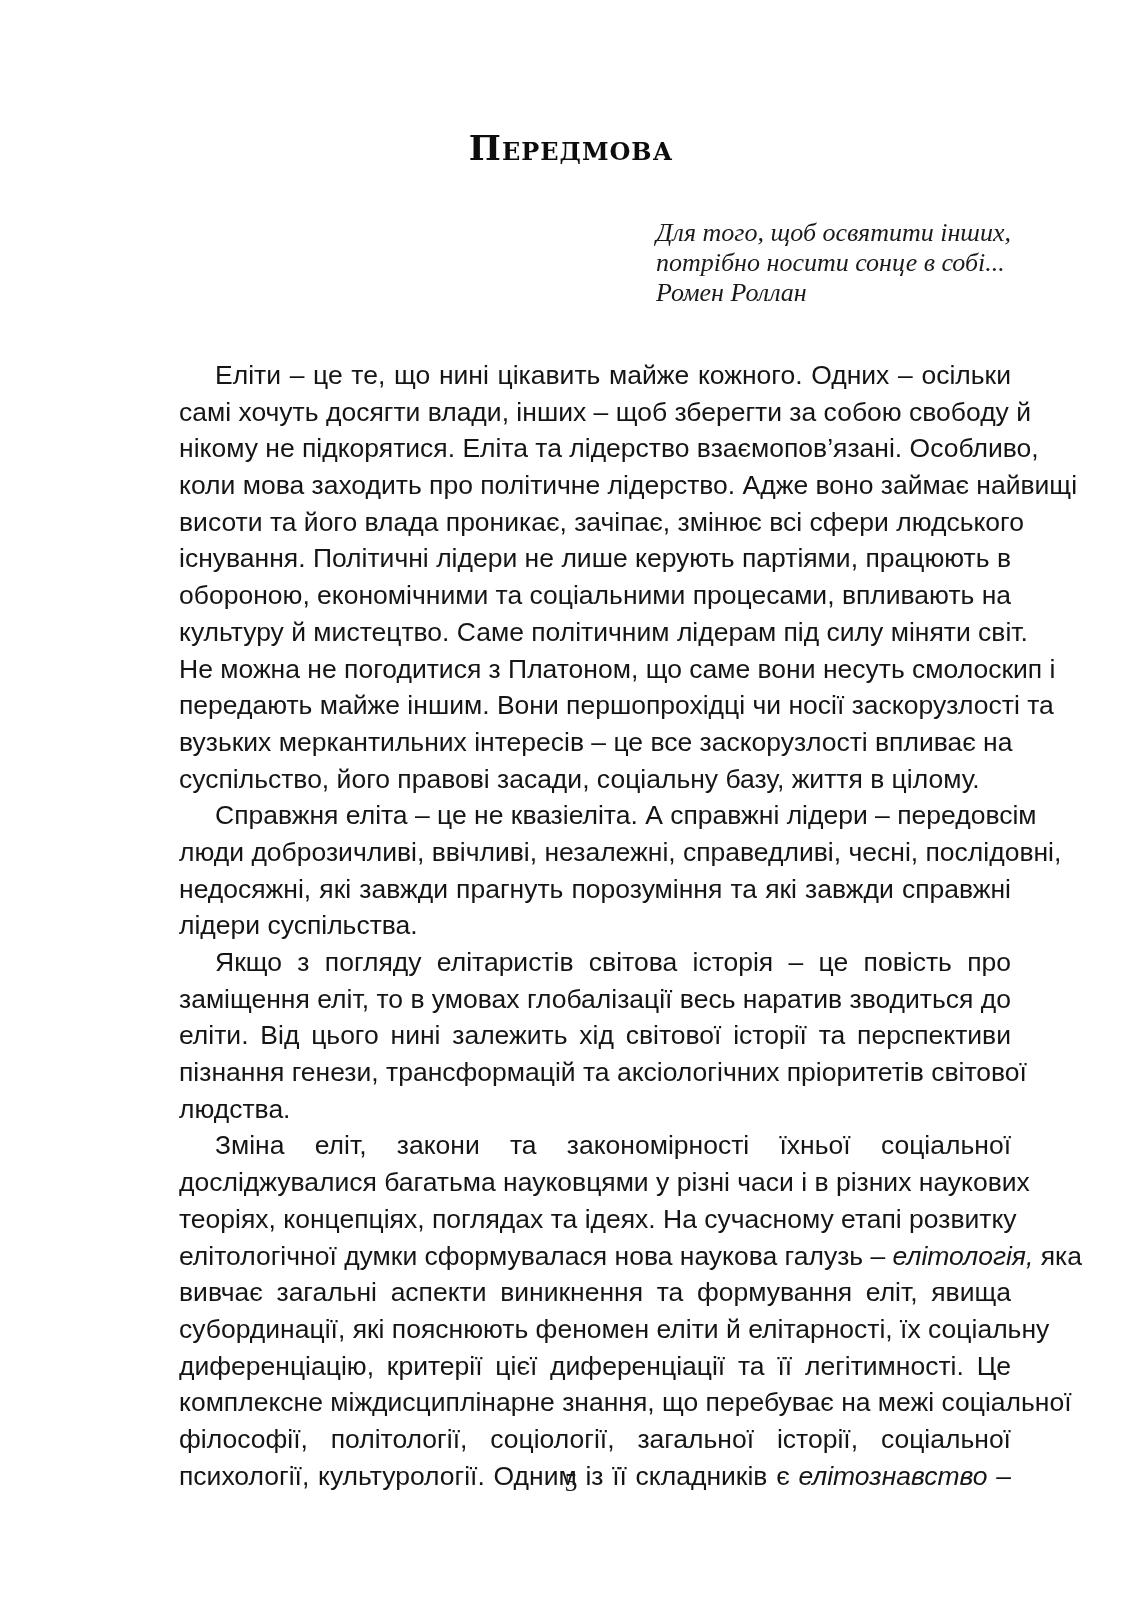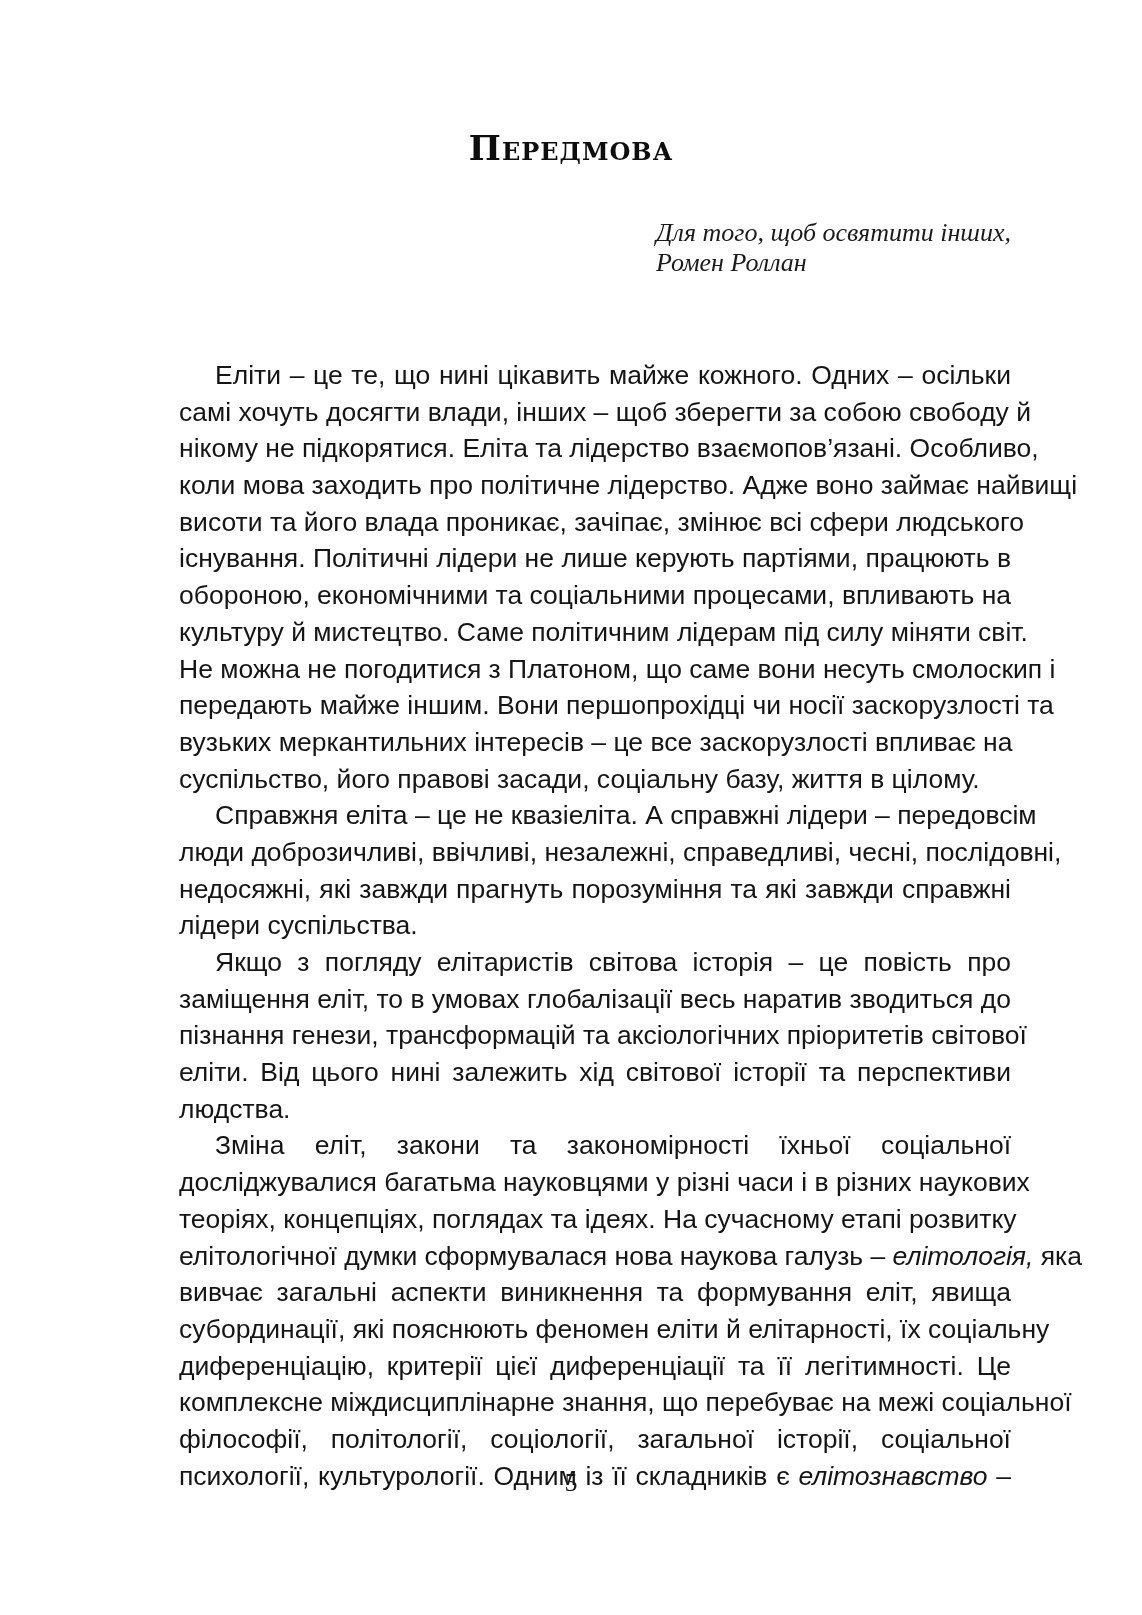--- a/index.html
+++ b/index.html
@@ -31,20 +31,21 @@
   }
 </style>
 </head>
 <body>
 
 <div class="page">
   <div class="title">Передмова</div>
 
   <div class="epigraph">
     <div>Для того, щоб освятити інших,</div>
+    <div>потрібно носити сонце в собі...</div>
     <div>Ромен Роллан</div>
   </div>
 
   <div class="body">
       <div>
         <div class="line" style="padding-left: 36px; text-indent: 0px; margin-left: 0px; box-sizing: border-box; width: 832px;">Еліти – це те, що нині цікавить майже кожного. Одних – осільки</div>
         <div class="line">самі хочуть досягти влади, інших – щоб зберегти за собою свободу й</div>
         <div class="line">нікому не підкорятися. Еліта та лідерство взаємопов’язані. Особливо,</div>
         <div class="line">коли мова заходить про політичне лідерство. Адже воно займає найвищі</div>
         <div class="line">висоти та його влада проникає, зачіпає, змінює всі сфери людського</div>
@@ -58,22 +59,22 @@
       </div>
       <div>
         <div class="line" style="padding-left: 36px; text-indent: 0px; margin-left: 0px; box-sizing: border-box; width: 832px;">Справжня еліта – це не квазіеліта. А справжні лідери – передовсім</div>
         <div class="line">люди доброзичливі, ввічливі, незалежні, справедливі, чесні, послідовні,</div>
         <div class="line">недосяжні, які завжди прагнуть порозуміння та які завжди справжні</div>
         <div class="line last">лідери суспільства.</div>
       </div>
       <div>
         <div class="line" style="padding-left: 36px; text-indent: 0px; margin-left: 0px; box-sizing: border-box; width: 832px;">Якщо з погляду елітаристів світова історія – це повість про</div>
         <div class="line">заміщення еліт, то в умовах глобалізації весь наратив зводиться до</div>
+        <div class="line">еліти. Від цього нині залежить хід світової історії та перспективи</div>
         <div class="line">пізнання генези, трансформацій та аксіологічних пріоритетів світової</div>
-        <div class="line">еліти. Від цього нині залежить хід світової історії та перспективи</div>
         <div class="line last">людства.</div>
       </div>
       <div>
         <div class="line" style="padding-left: 36px; text-indent: 0px; margin-left: 0px; box-sizing: border-box; width: 832px;">Зміна еліт, закони та закономірності їхньої соціальної</div>
         <div class="line">досліджувалися багатьма науковцями у різні часи і в різних наукових</div>
         <div class="line">теоріях, концепціях, поглядах та ідеях. На сучасному етапі розвитку</div>
         <div class="line"><span>елітологічної думки сформувалася нова наукова галузь – </span><em>елітологія,</em><span> яка</span></div>
         <div class="line">вивчає загальні аспекти виникнення та формування еліт, явища</div>
         <div class="line">субординації, які пояснюють феномен еліти й елітарності, їх соціальну</div>
         <div class="line">диференціацію, критерії цієї диференціації та її легітимності. Це</div>

